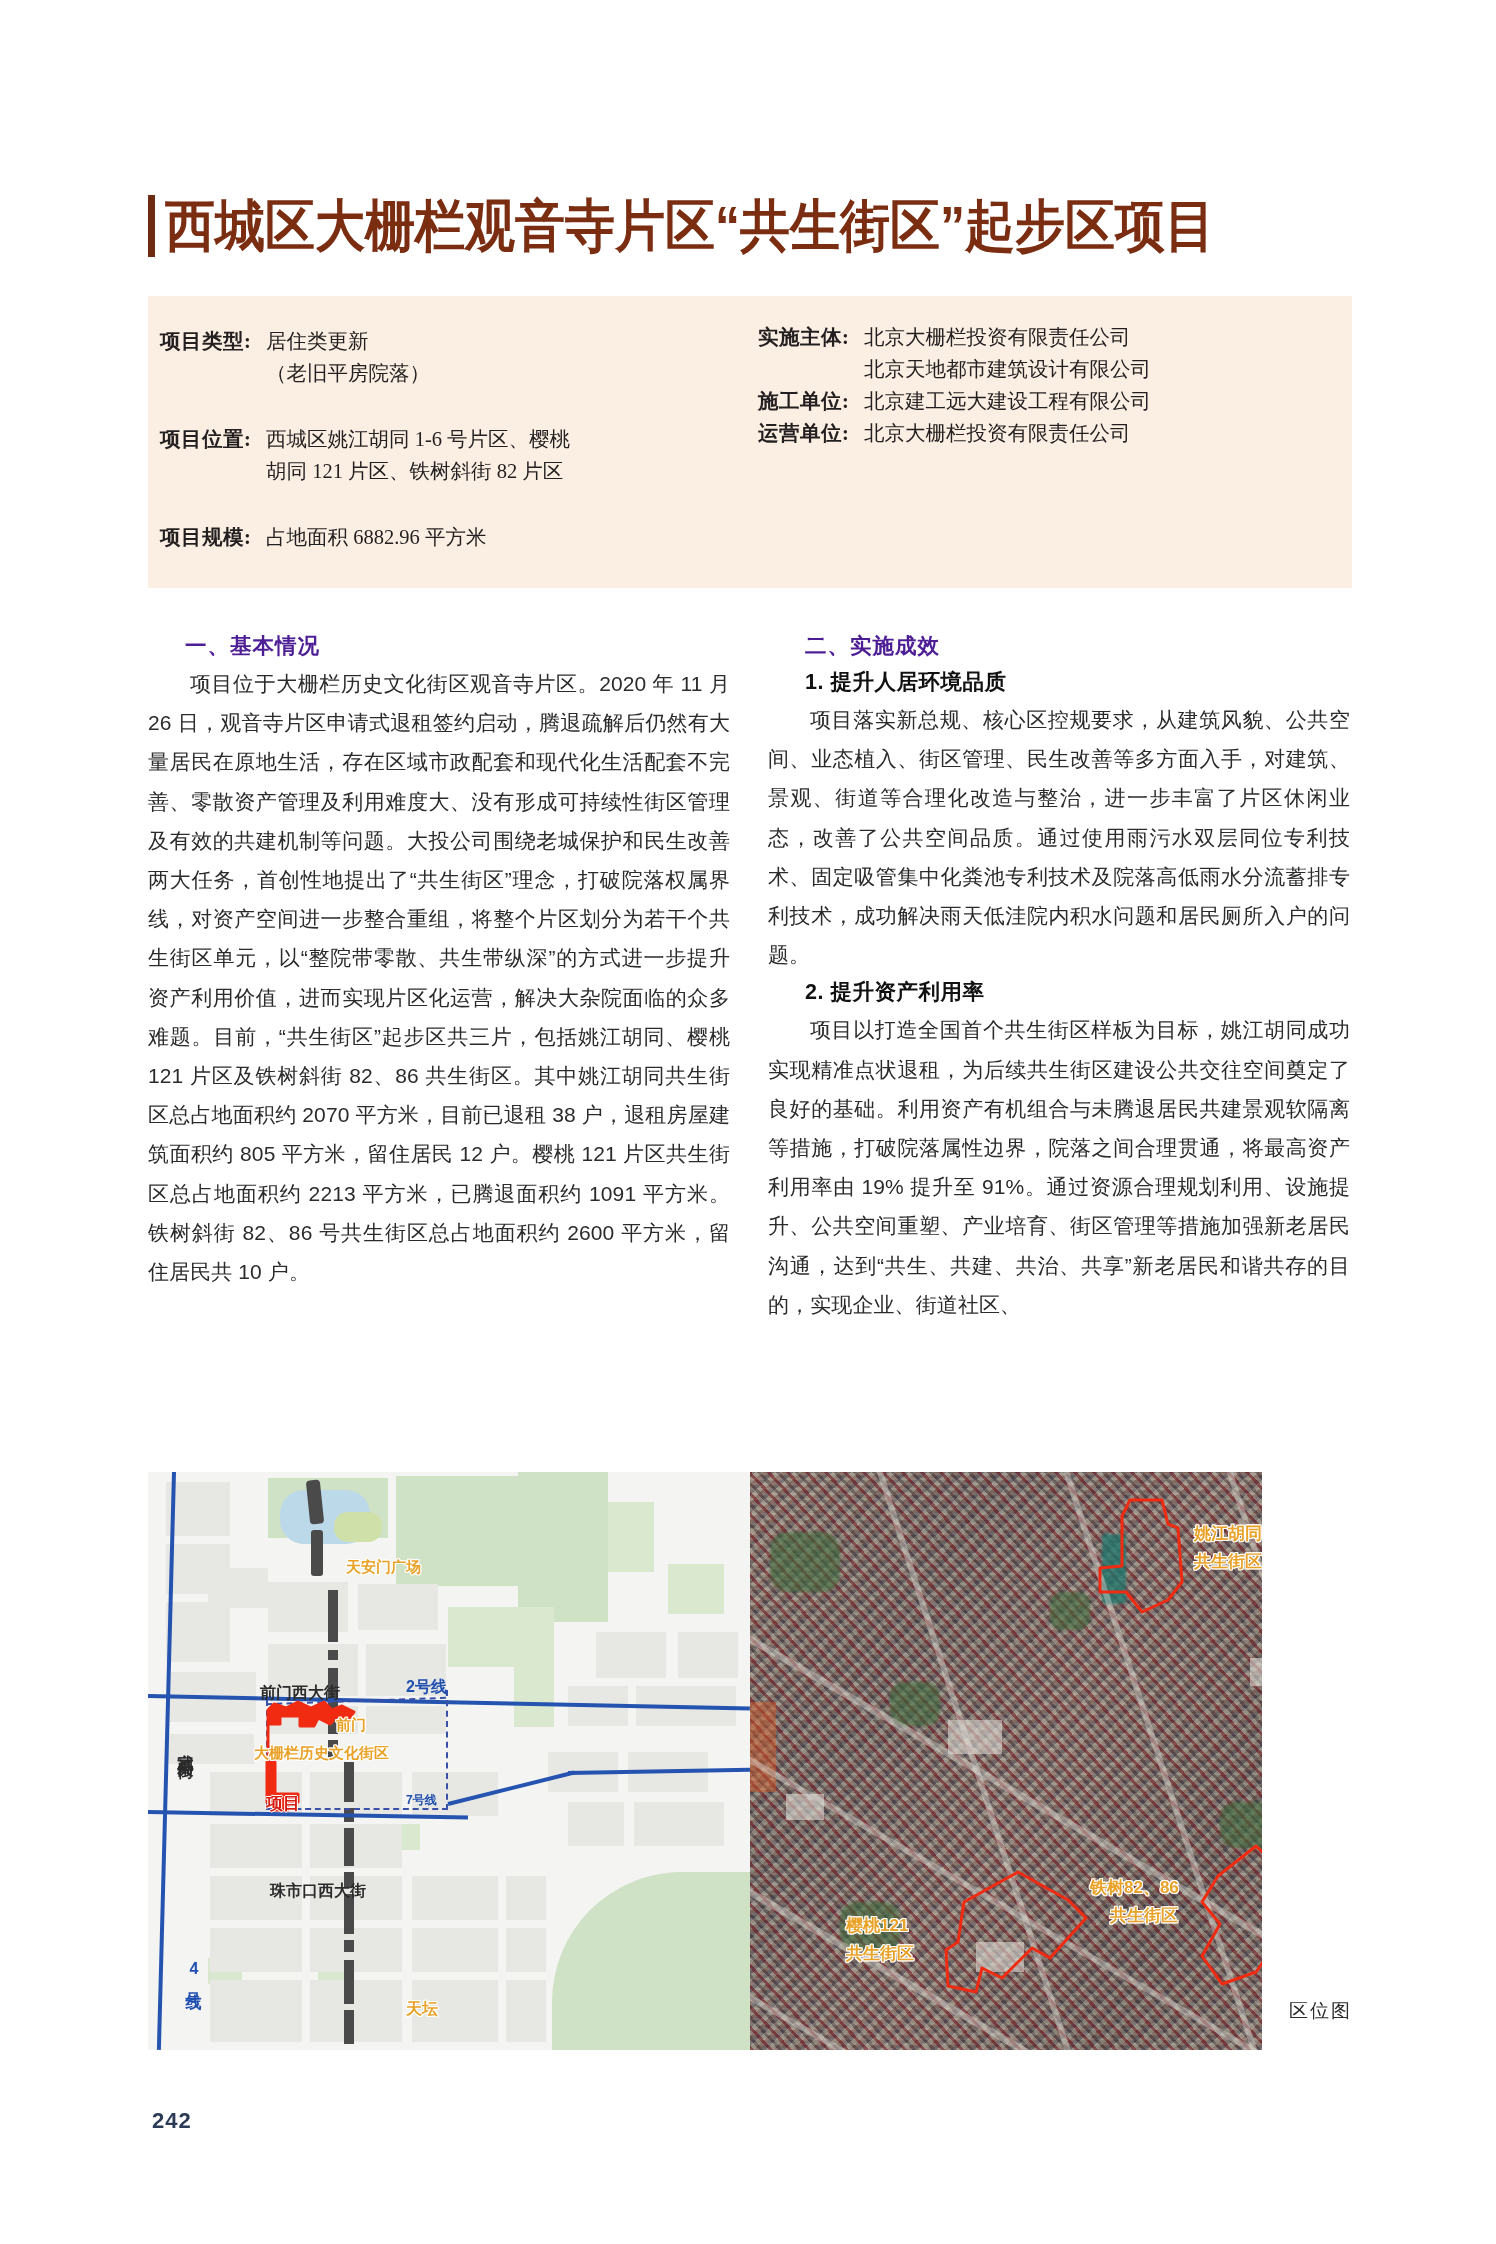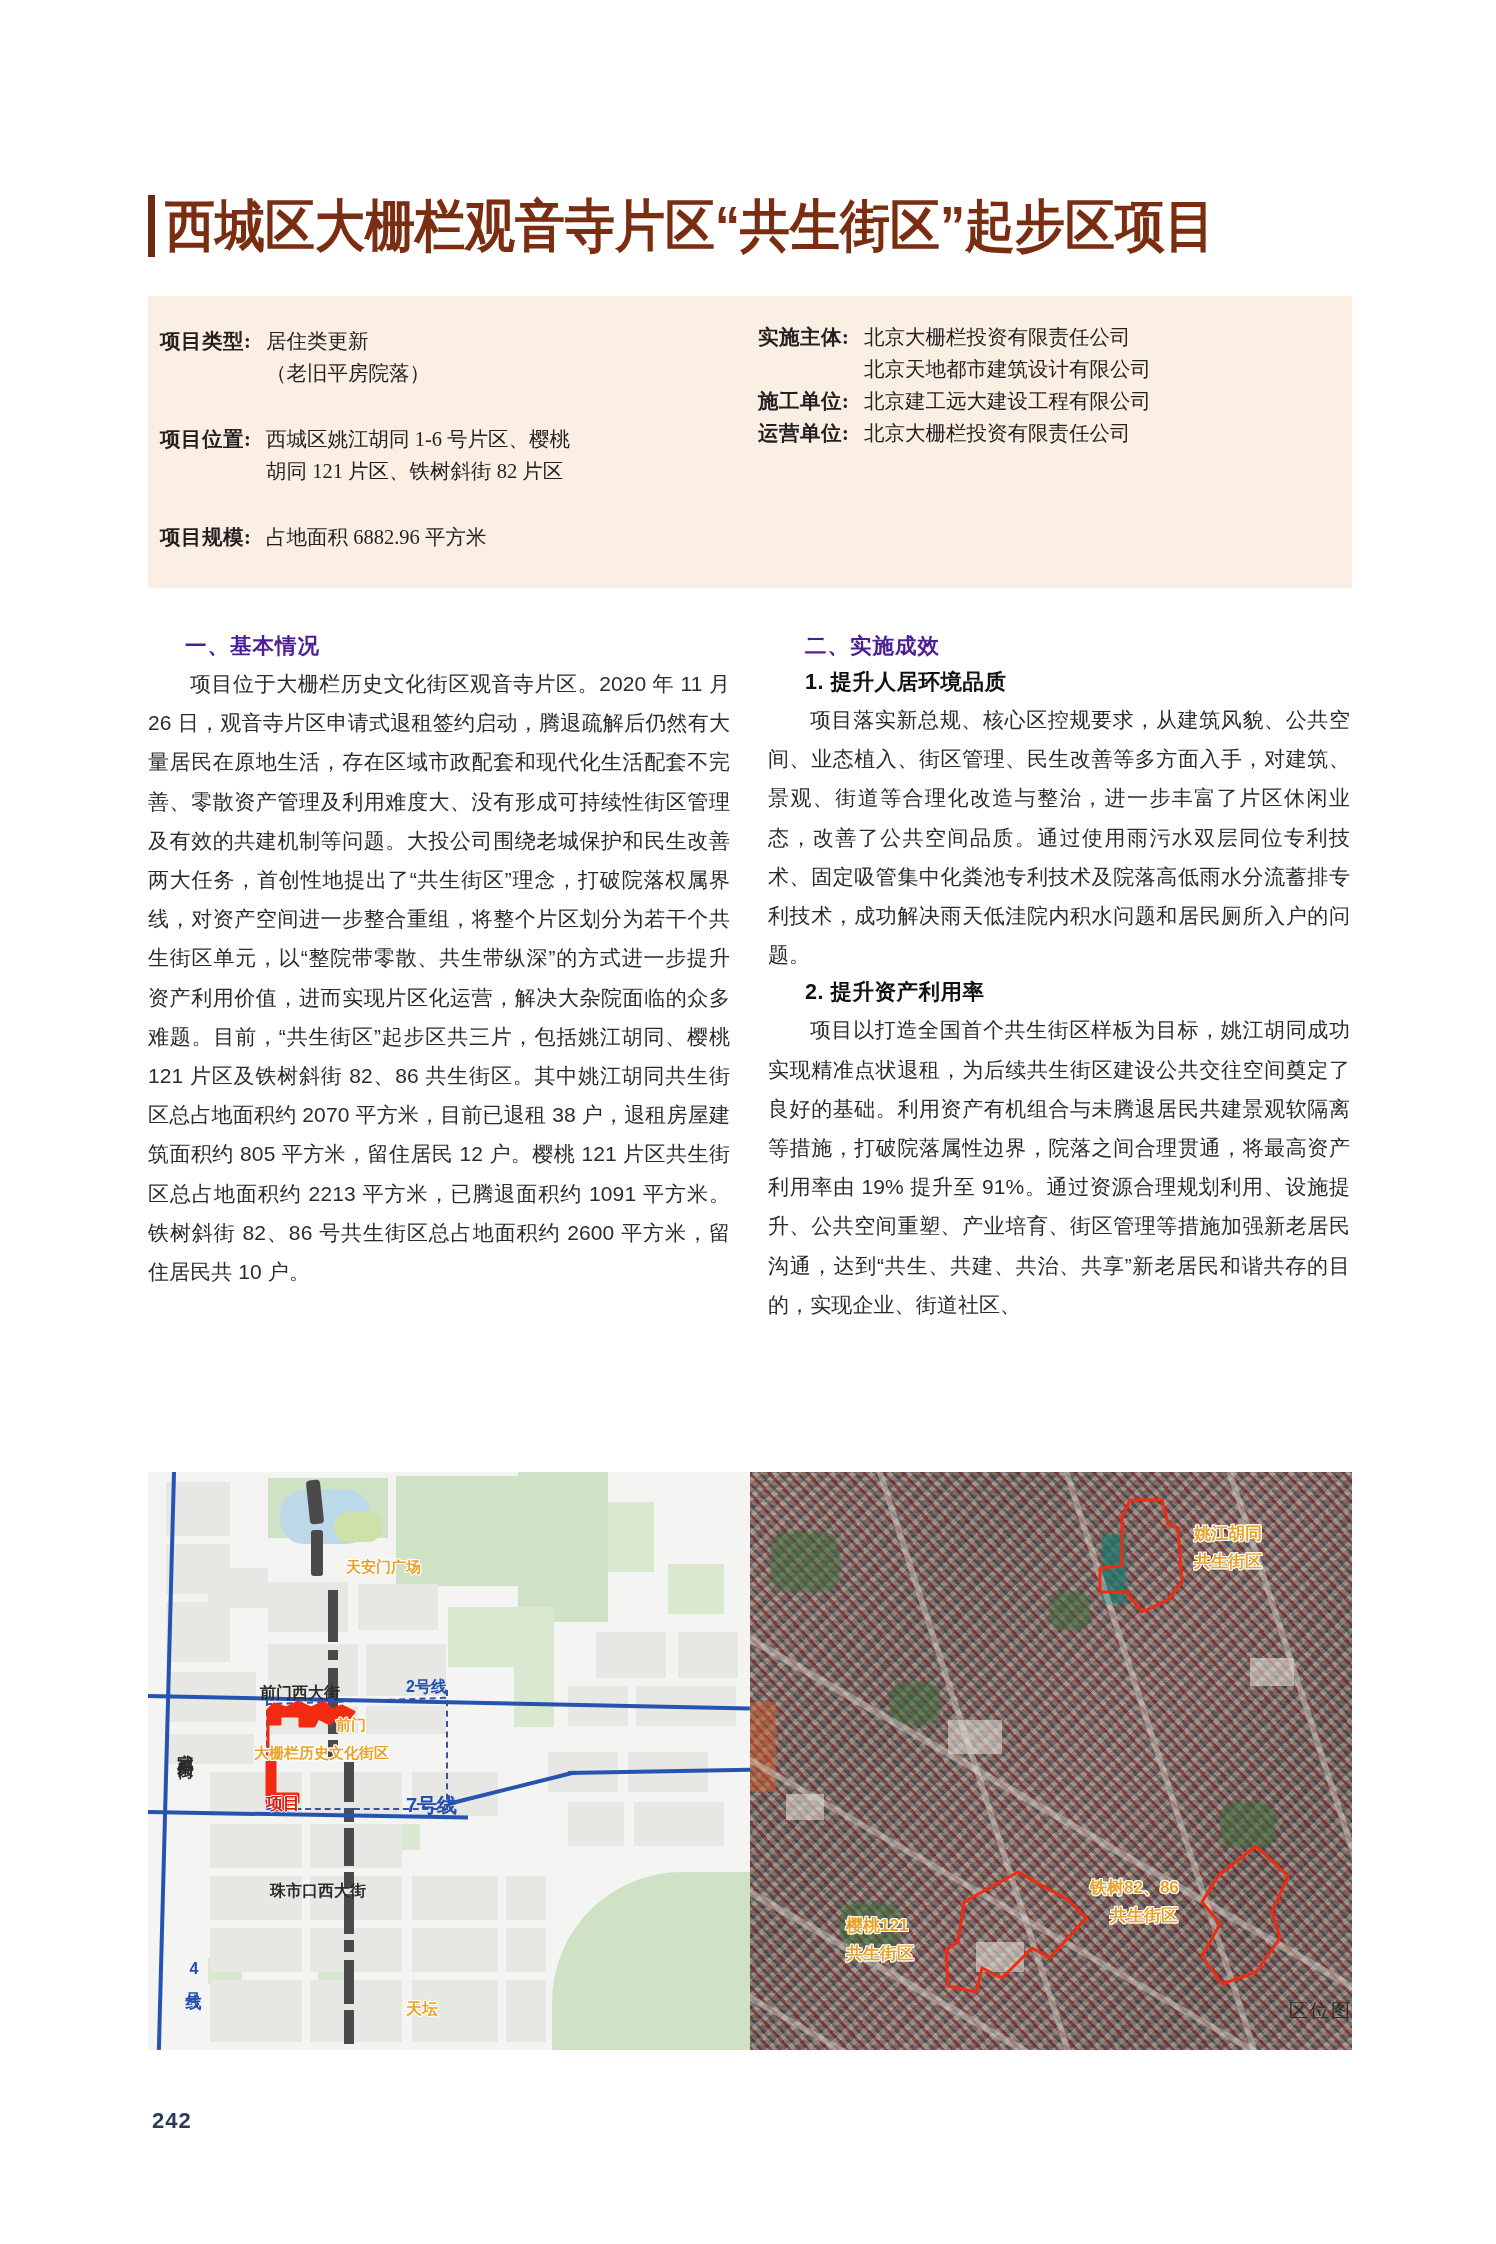--- a/index.html
+++ b/index.html
@@ -109,21 +109,21 @@
     background:#fff;
   }
   .mapA{
     position:relative;
     width:602px; height:578px;
     background:#f2f2f0;
     overflow:hidden;
   }
   .mapB{
     position:relative;
-    width:602px; height:578px;
+    width:512px; height:578px;
     overflow:hidden;
     background:#4c1d95;
     text-align:right;
   }
 
   
   .blk{ position:absolute; background:#e7e7e4; }
   .grn{ position:absolute; background:#cfe2c5; }
   .grn2{ position:absolute; background:#d9e8cf; }
   .water{ position:absolute; background:#bcd9ea; }
@@ -367,21 +367,21 @@
       </svg>
 
       <div class="maplabel lbl-orange" style="left:198px;top:86px;">天安门广场</div>
       <div class="maplabel lbl-dark" style="left:112px;top:212px;font-size:16px;">前门西大街</div>
       <div class="maplabel lbl-blue" style="left:258px;top:206px;font-size:16px;">2号线</div>
       <div class="maplabel lbl-orange" style="left:188px;top:244px;">前门</div>
       <div class="maplabel lbl-orange" style="left:106px;top:272px;">大栅栏历史文化街区</div>
       <div class="maplabel lbl-red" style="left:118px;top:322px;font-size:17px;">项目</div>
       <div class="maplabel lbl-dark lbl-vert" style="left:28px;top:268px;font-size:16px;">宣武门外大街</div>
       <div class="maplabel lbl-dark" style="left:122px;top:410px;font-size:16px;">珠市口西大街</div>
-      <div class="maplabel lbl-blue" style="left:258px;top:322px;font-size:20px;">7号线</div>
+      <div class="maplabel lbl-blue" style="left:258px;top:322px;font-size:12px;">7号线</div>
       <div class="maplabel lbl-blue lbl-vert" style="left:36px;top:488px;font-size:16px;">4号线</div>
       <div class="maplabel lbl-orange" style="left:258px;top:528px;font-size:16px;">天坛</div>
     </div>
 
     <div class="mapB">
       <div class="sat-base"></div>
 
       <div class="sat-green" style="left:20px;top:60px;width:70px;height:60px;border-radius:18px;"></div>
       <div class="sat-green" style="left:140px;top:210px;width:50px;height:44px;border-radius:14px;"></div>
       <div class="sat-green" style="left:300px;top:120px;width:40px;height:38px;border-radius:12px;"></div>

